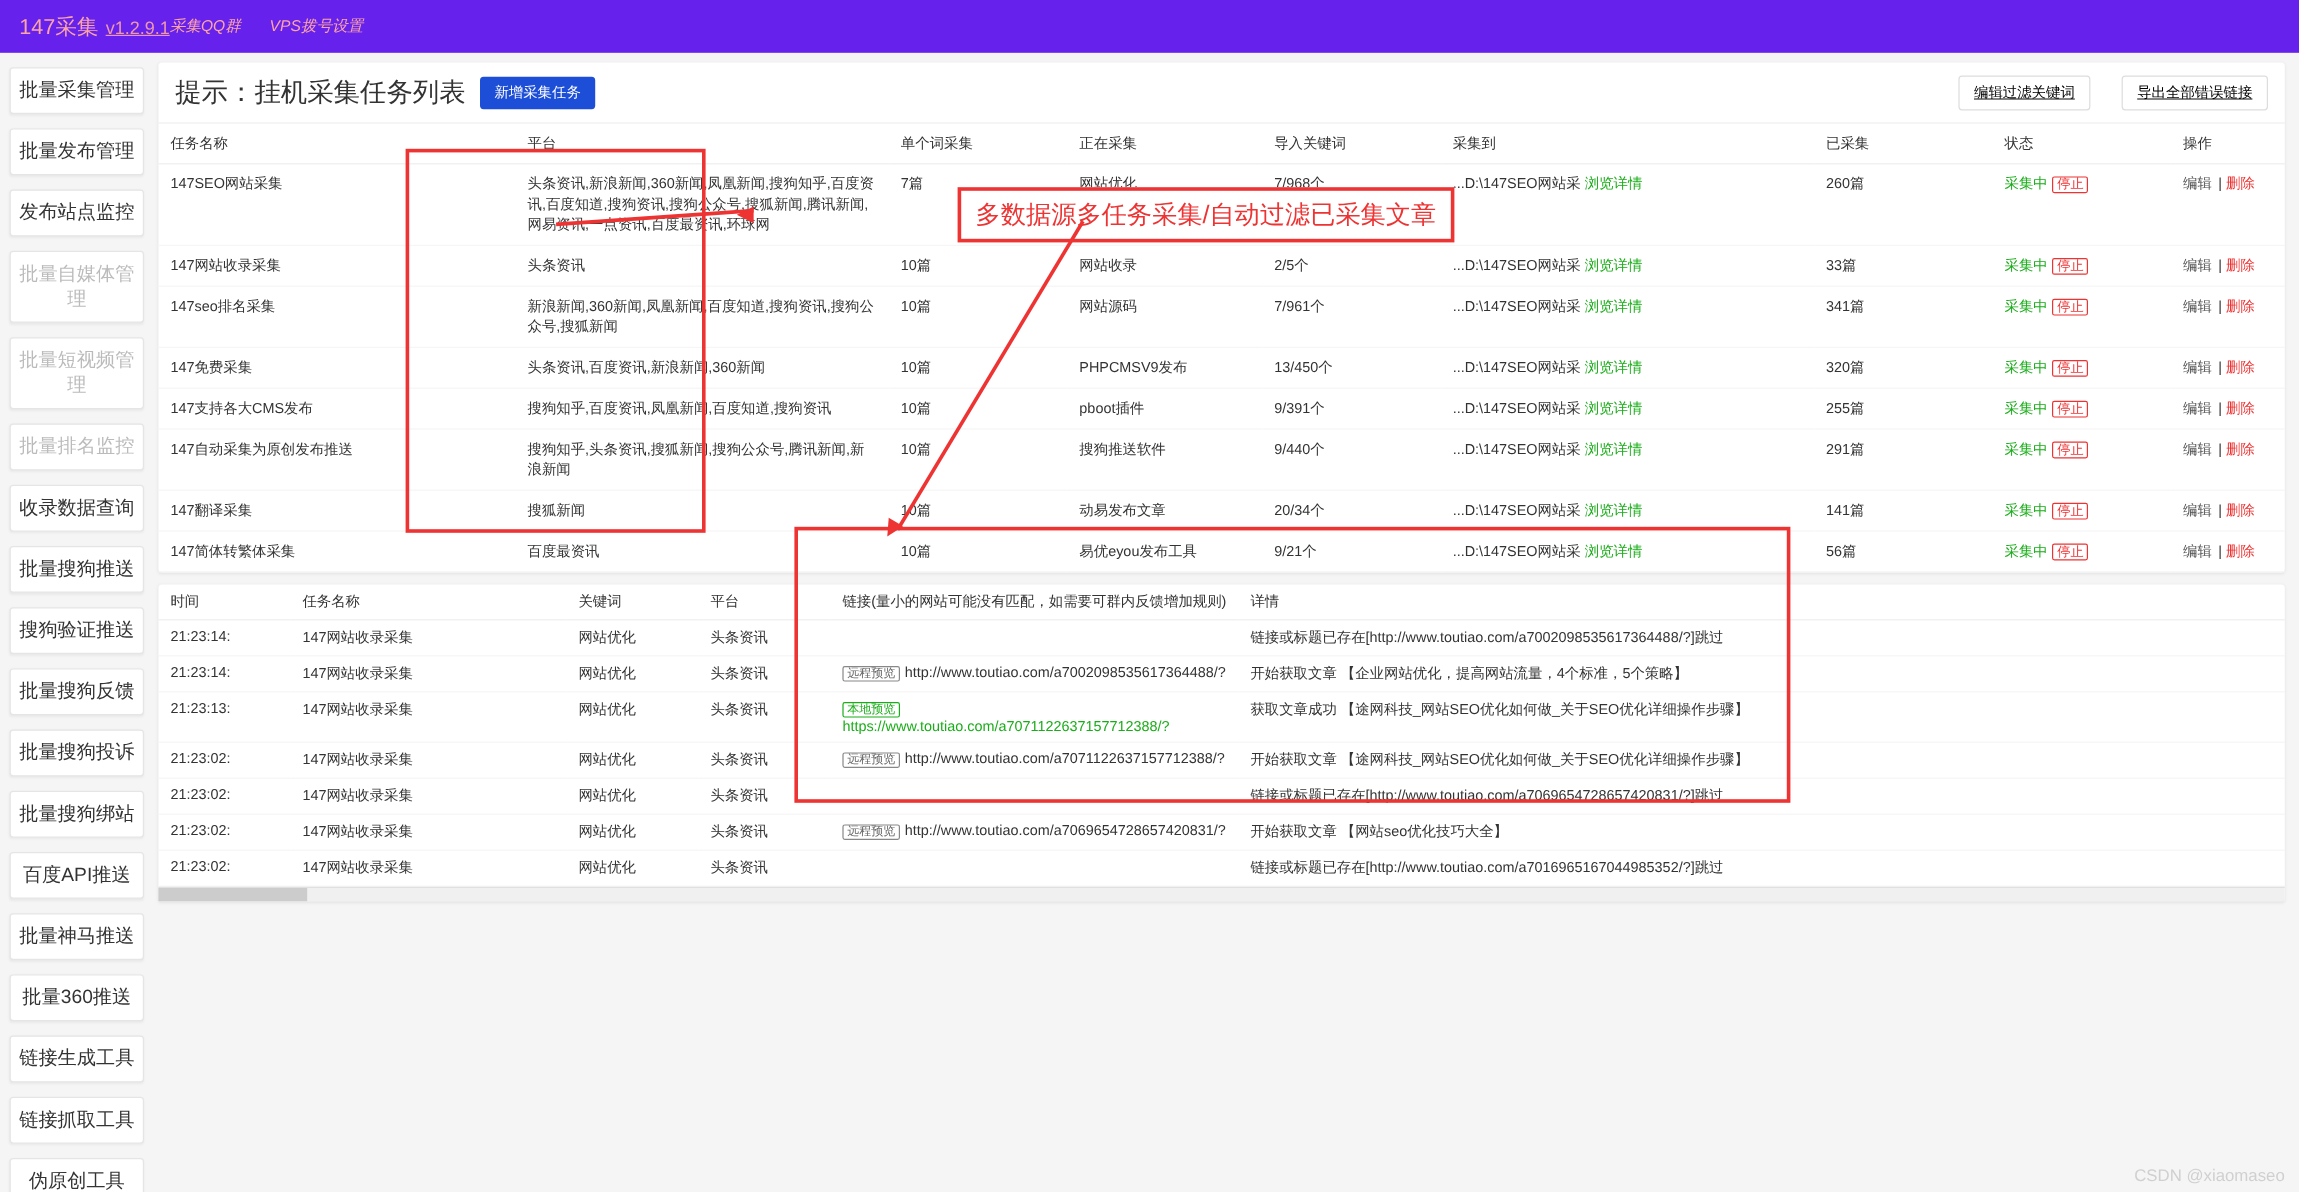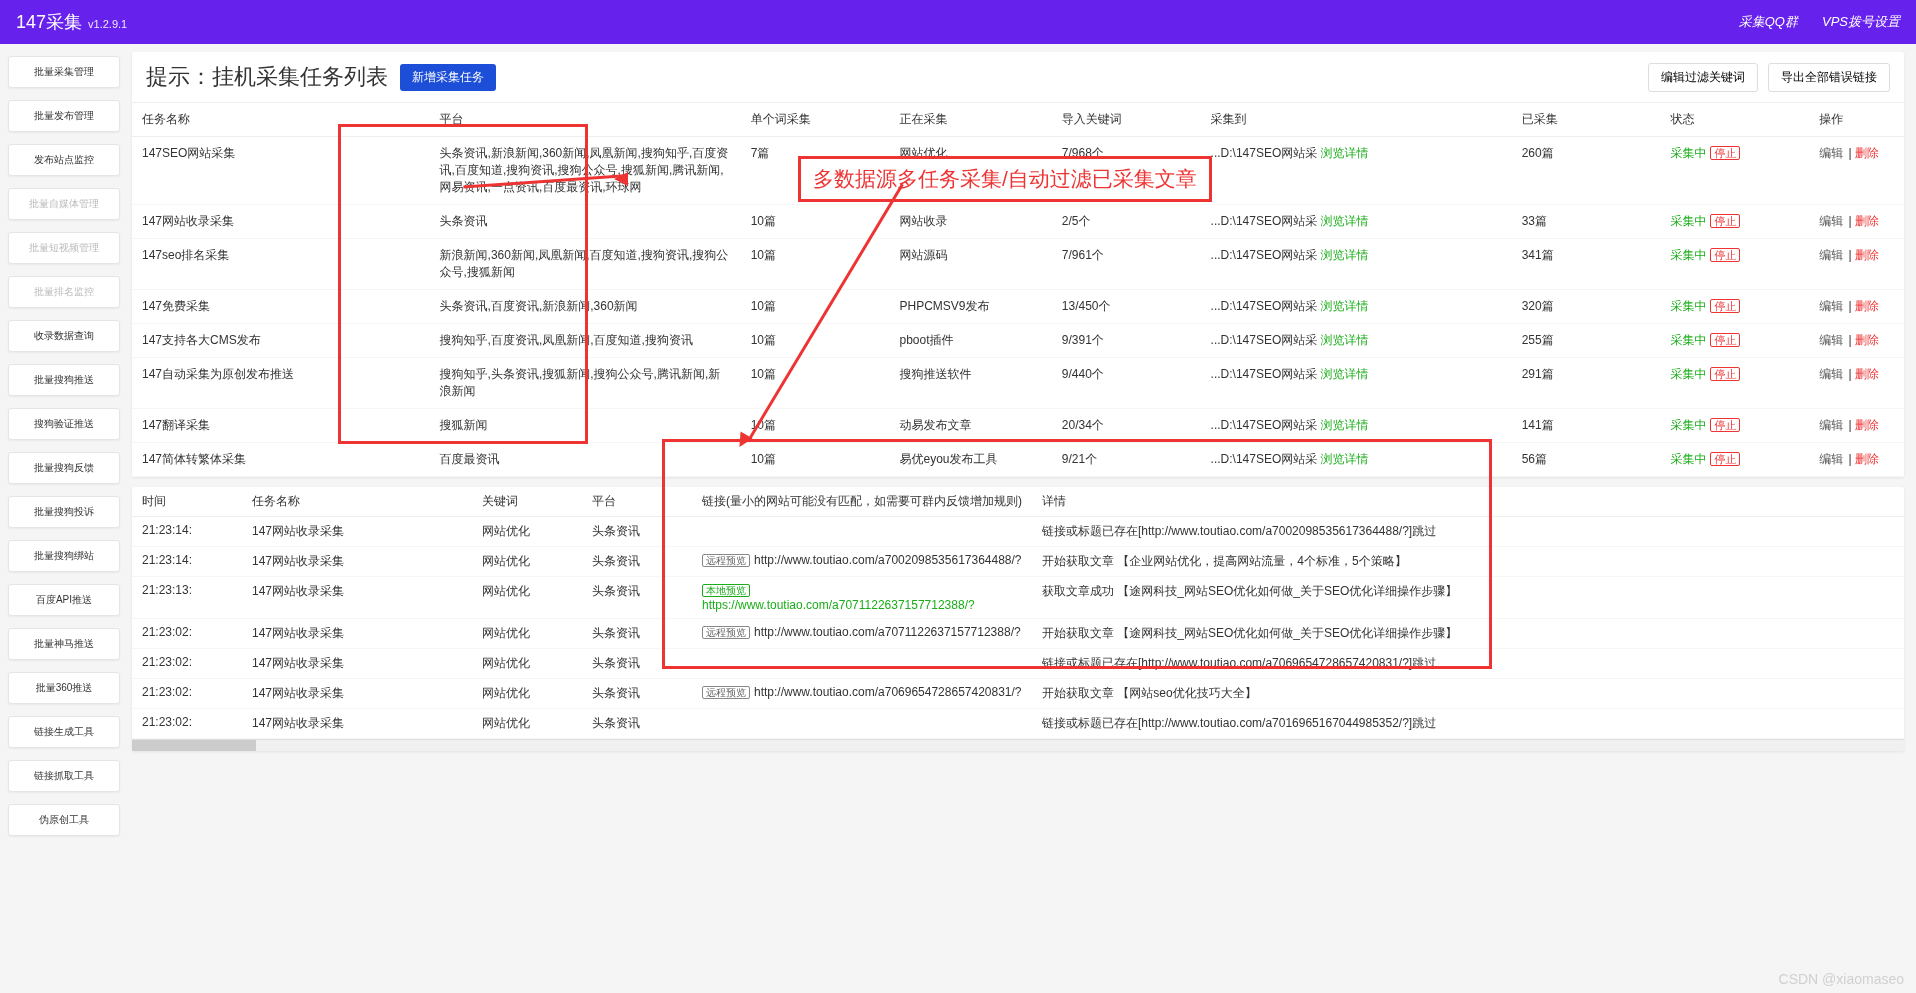--- a/index.html
+++ b/index.html
@@ -1,48 +1,47 @@
 <!DOCTYPE html>
 <html><head>
 <meta charset="utf-8">
 <style>
 * { margin: 0; padding: 0; box-sizing: border-box; font-family: "Microsoft YaHei", Arial, sans-serif; }
 body { background: #f5f5f5; font-size: 12px; color: #333; }
 
 .header {
   background: #6621ed;
-  color: #ffffff;
+  color: #fca5a5;
   height: 44px;
   display: flex;
   align-items: center;
   padding: 0 16px;
-  justify-content: space-between;
 }
 .header-left { display: flex; align-items: baseline; gap: 6px; }
 .app-title { font-size: 18px; font-weight: 500; }
-.app-version { font-size: 11px; opacity: .9; }
+.app-version { font-size: 15px; opacity: .9; text-decoration: underline; }
 .header-right { display: flex; gap: 24px; font-size: 13px; }
 .header-right span { cursor: pointer; font-style: italic; }
 
 .layout { display: flex; }
 
 .sidebar {
   width: 128px;
   padding: 12px 8px;
   display: flex;
   flex-direction: column;
   gap: 12px;
 }
 .side-btn {
   background: #fff;
   border: 1px solid #e5e5e5;
   border-radius: 3px;
   padding: 8px 6px;
   text-align: center;
-  font-size: 10px;
+  font-size: 16px;
   cursor: pointer;
   box-shadow: 0 1px 2px rgba(0,0,0,.05);
 }
 .side-btn.disabled { color: #bbb; }
 
 .main { flex: 1; padding: 8px 12px 8px 4px; }
 
 .panel {
   background: #fff;
   border-radius: 3px;
@@ -67,21 +66,21 @@
   cursor: pointer;
 }
 .btn-default {
   background: #fff;
   border: 1px solid #ddd;
   padding: 5px 12px;
   border-radius: 3px;
   font-size: 12px;
   cursor: pointer;
 }
-.panel-head-right { margin-left: auto; display: flex; gap: 10px; }
+.panel-head-right { margin-left: auto; display: flex; gap: 26px; text-decoration: underline; }
 
 .tbl { width: 100%; border-collapse: collapse; font-size: 12px; }
 .tbl th, .tbl td { text-align: left; padding: 8px 10px; vertical-align: top; }
 .tbl thead tr { border-bottom: 1px solid #eee; }
 .tbl tbody tr { border-bottom: 1px solid #f6f6f6; }
 .tbl th { font-weight: 500; color: #333; }
 
 .col-name { width: 220px; }
 .col-platform { width: 230px; }
 .col-single { width: 110px; }

